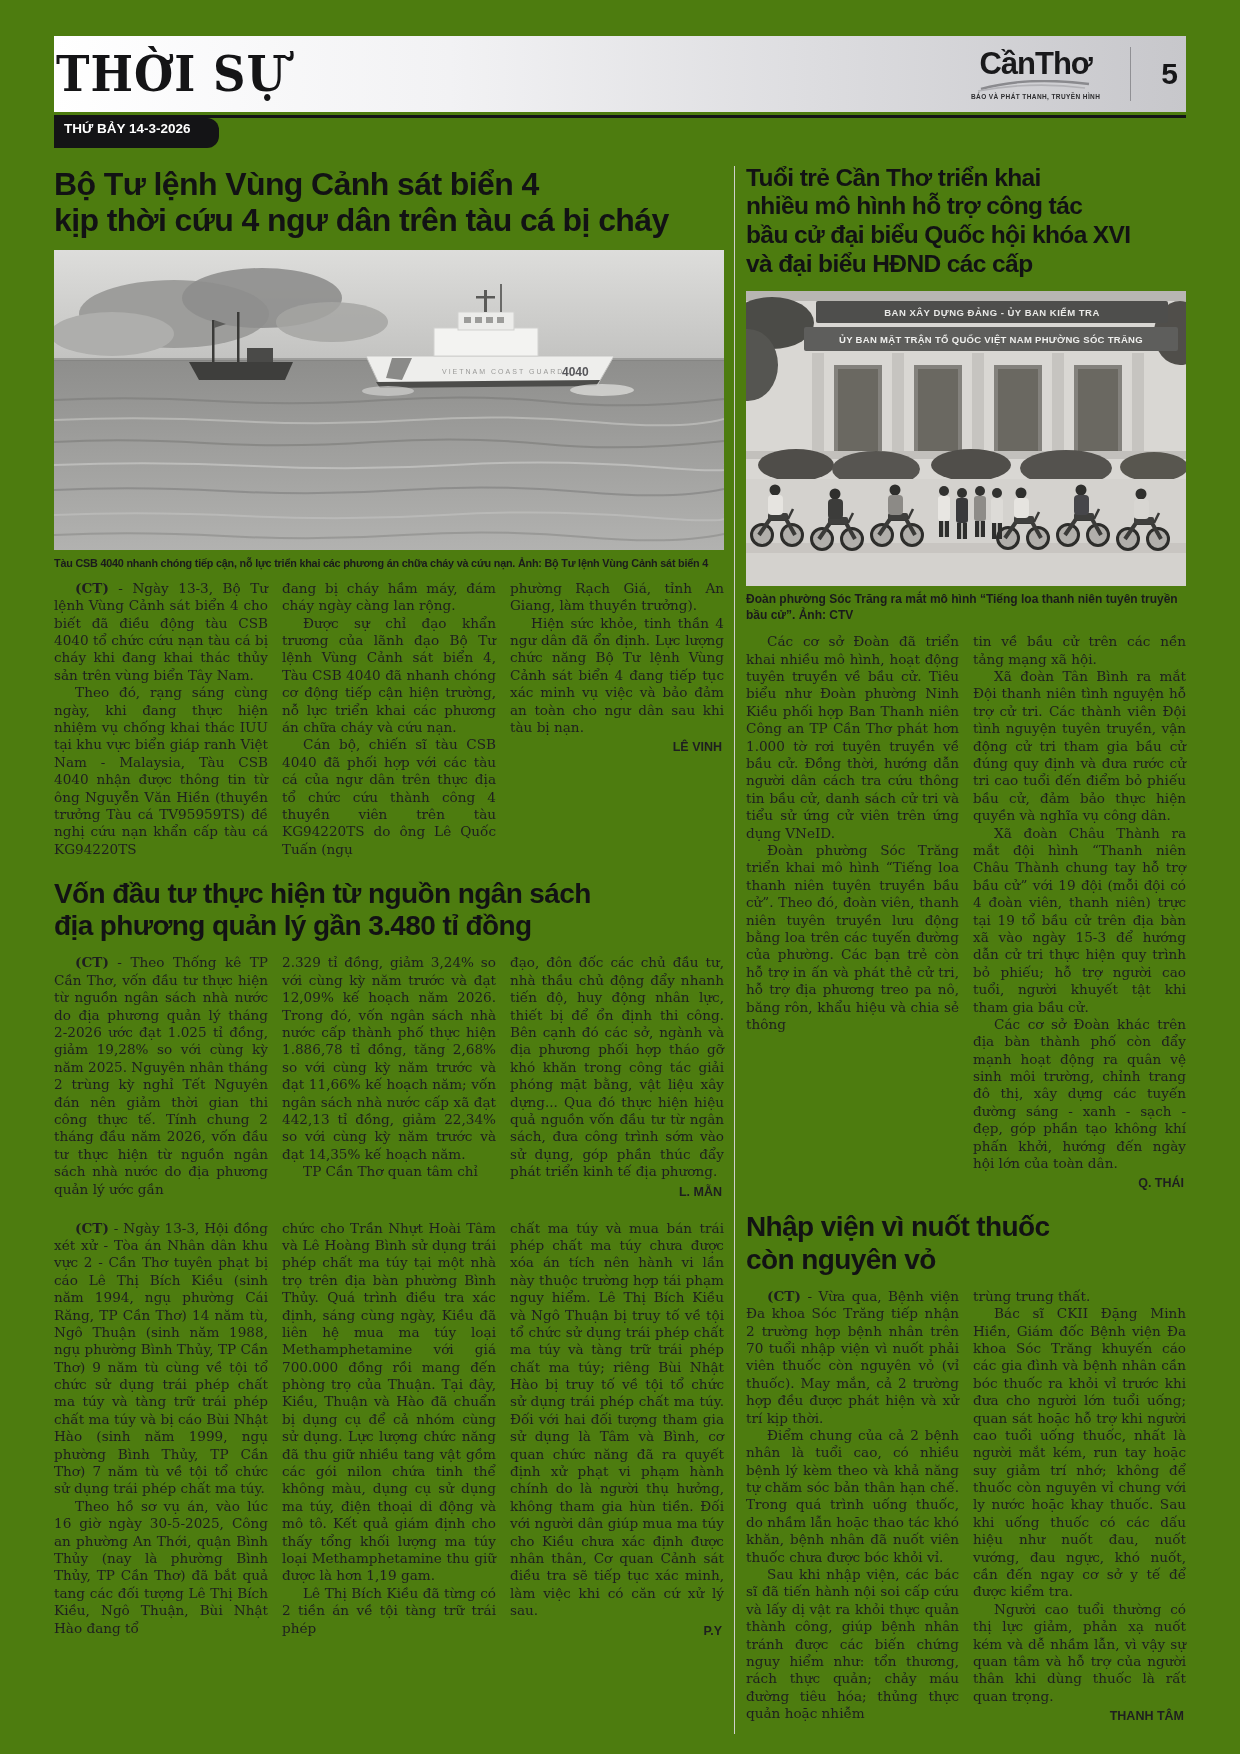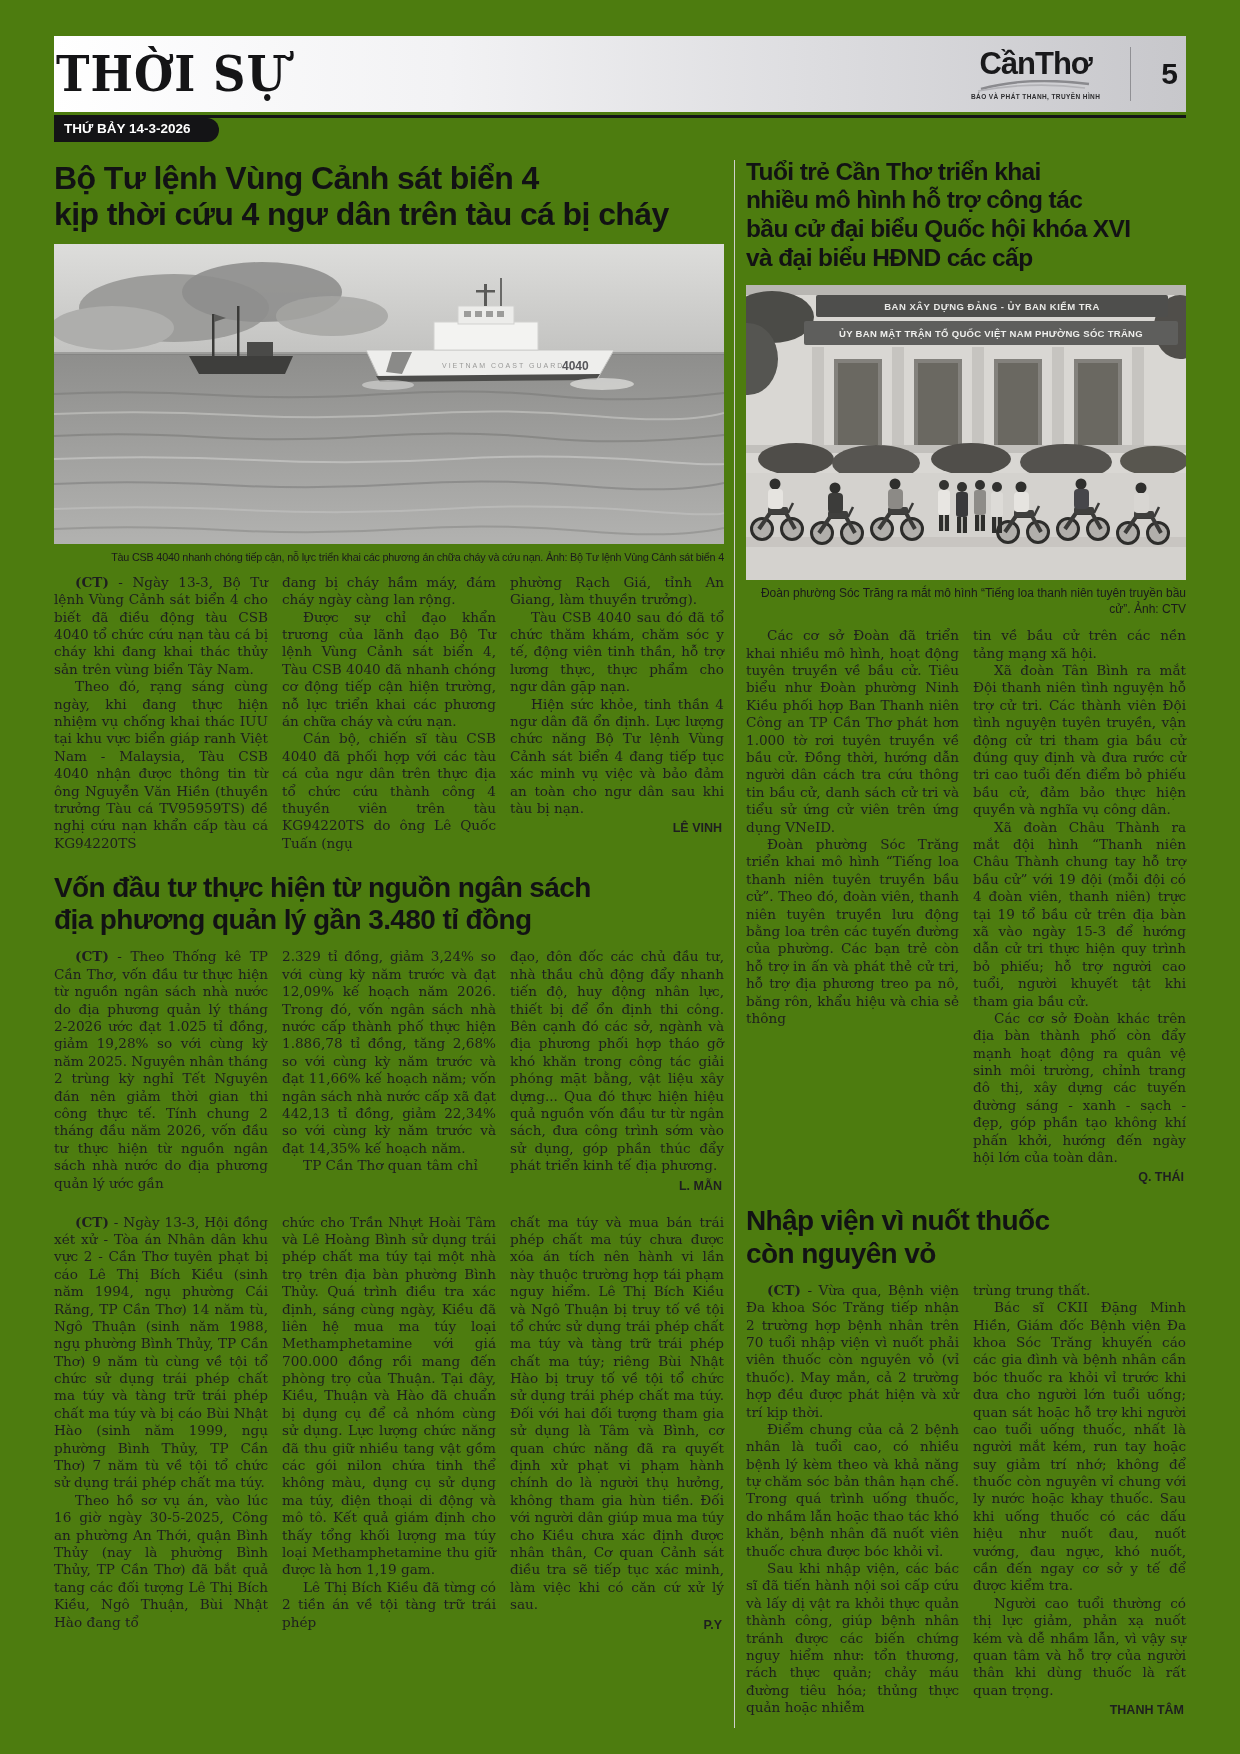--- a/index.html
+++ b/index.html
@@ -16,36 +16,36 @@
   .logo-word{font-family:"Liberation Sans","DejaVu Sans",sans-serif;font-weight:bold;font-size:31px;
              letter-spacing:-1px;color:#19191b;}
   .logo-swoosh{display:block;margin:1px auto 2px;}
   .logo-tag{font-family:"Liberation Sans","DejaVu Sans",sans-serif;font-size:6.5px;font-weight:bold;
             letter-spacing:.4px;color:#2c2c2e;}
   .mast-divider{width:1px;height:54px;background:#909094;}
   .page-number{font-family:"Liberation Sans","DejaVu Sans",sans-serif;font-weight:bold;font-size:30px;color:#161618;}
 
   .date-row{border-top:3px solid #141416;margin-top:3px;line-height:0;}
   .date-tab{display:inline-block;background:#141416;color:#fff;font-family:"Liberation Sans","DejaVu Sans",sans-serif;
-            font-weight:bold;font-size:13.5px;line-height:1;padding:4px 28px 6px 10px;border-radius:0 12px 12px 0;}
+            font-weight:bold;font-size:13.5px;line-height:1;padding:4px 28px 12px 10px;border-radius:0 12px 12px 0;}
 
   
   .main{display:grid;grid-template-columns:670px 440px;column-gap:22px;margin-top:14px;position:relative;}
   .main::before{content:"";position:absolute;left:680px;top:4px;bottom:10px;width:1px;background:#cfcfcd;}
 
   .hl{font-family:"Liberation Sans","DejaVu Sans",sans-serif;font-weight:700;color:#121214;
       white-space:pre-line;letter-spacing:-0.6px;margin:0;}
   .hl-1{font-size:32px;line-height:1.13;margin:4px 0 12px;}
   .hl-2{font-size:24.5px;line-height:1.18;margin:2px 0 12px;}
   .hl-3{font-size:28px;line-height:1.15;margin:0 0 12px;}
 
   .photo{display:block;width:100%;height:auto;background:#cfcfcd;}
   .photo text{font-family:"Liberation Sans","DejaVu Sans",sans-serif;}
-  .caption{font-family:"Liberation Sans","DejaVu Sans",sans-serif;font-weight:normal;color:#1a1a1c;
-           font-size:12px;line-height:1.3;margin:6px 0 10px;text-align:right;}
+  .caption{font-family:"Liberation Sans","DejaVu Sans",sans-serif;font-weight:bold;color:#1a1a1c;
+           font-size:12px;line-height:1.3;margin:6px 0 10px;}
   .caption.one-line{font-size:10.8px;letter-spacing:-0.2px;white-space:nowrap;}
 
   .cols{display:flex;gap:14px;}
   .bodycol{flex:1 1 0;font-family:"DejaVu Serif","Liberation Serif",serif;font-size:13.6px;
            line-height:1.28;text-align:justify;color:#1e1e20;}
   .bodycol p{margin:0;text-indent:1.55em;}
   .bodycol p.cont{text-indent:0;}
   .byline{font-family:"Liberation Sans","DejaVu Sans",sans-serif;font-weight:bold;font-size:12.5px;
           text-align:right;margin-top:3px;padding-right:2px;}
 
@@ -149,21 +149,20 @@
               <p><b>(CT)</b> - Ngày 13-3, Bộ Tư lệnh Vùng Cảnh sát biển 4 cho biết đã điều động tàu CSB 4040 tổ chức cứu nạn tàu cá bị cháy khi đang khai thác thủy sản trên vùng biển Tây Nam.</p>
               <p>Theo đó, rạng sáng cùng ngày, khi đang thực hiện nhiệm vụ chống khai thác IUU tại khu vực biển giáp ranh Việt Nam - Malaysia, Tàu CSB 4040 nhận được thông tin từ ông Nguyễn Văn Hiền (thuyền trưởng Tàu cá TV95959TS) đề nghị cứu nạn khẩn cấp tàu cá KG94220TS</p>
             </div>
             <div class="bodycol">
               <p class="cont">đang bị cháy hầm máy, đám cháy ngày càng lan rộng.</p>
               <p>Được sự chỉ đạo khẩn trương của lãnh đạo Bộ Tư lệnh Vùng Cảnh sát biển 4, Tàu CSB 4040 đã nhanh chóng cơ động tiếp cận hiện trường, nỗ lực triển khai các phương án chữa cháy và cứu nạn.</p>
               <p>Cán bộ, chiến sĩ tàu CSB 4040 đã phối hợp với các tàu cá của ngư dân trên thực địa tổ chức cứu thành công 4 thuyền viên trên tàu KG94220TS do ông Lê Quốc Tuấn (ngụ</p>
             </div>
             <div class="bodycol">
               <p class="cont">phường Rạch Giá, tỉnh An Giang, làm thuyền trưởng).</p>
-              <p>Tàu CSB 4040 sau đó đã tổ chức thăm khám, chăm sóc y tế, động viên tinh thần, hỗ trợ lương thực, thực phẩm cho ngư dân gặp nạn.</p>
               <p>Hiện sức khỏe, tinh thần 4 ngư dân đã ổn định. Lực lượng chức năng Bộ Tư lệnh Vùng Cảnh sát biển 4 đang tiếp tục xác minh vụ việc và bảo đảm an toàn cho ngư dân sau khi tàu bị nạn.</p>
               <div class="byline">LÊ VINH</div>
             </div>
           </div>
       </article>
 
       <article class="art" id="art-capital">
         <h2 class="hl hl-3">Vốn đầu tư thực hiện từ nguồn ngân sách
 địa phương quản lý gần 3.480 tỉ đồng</h2>
         <div class="cols">

